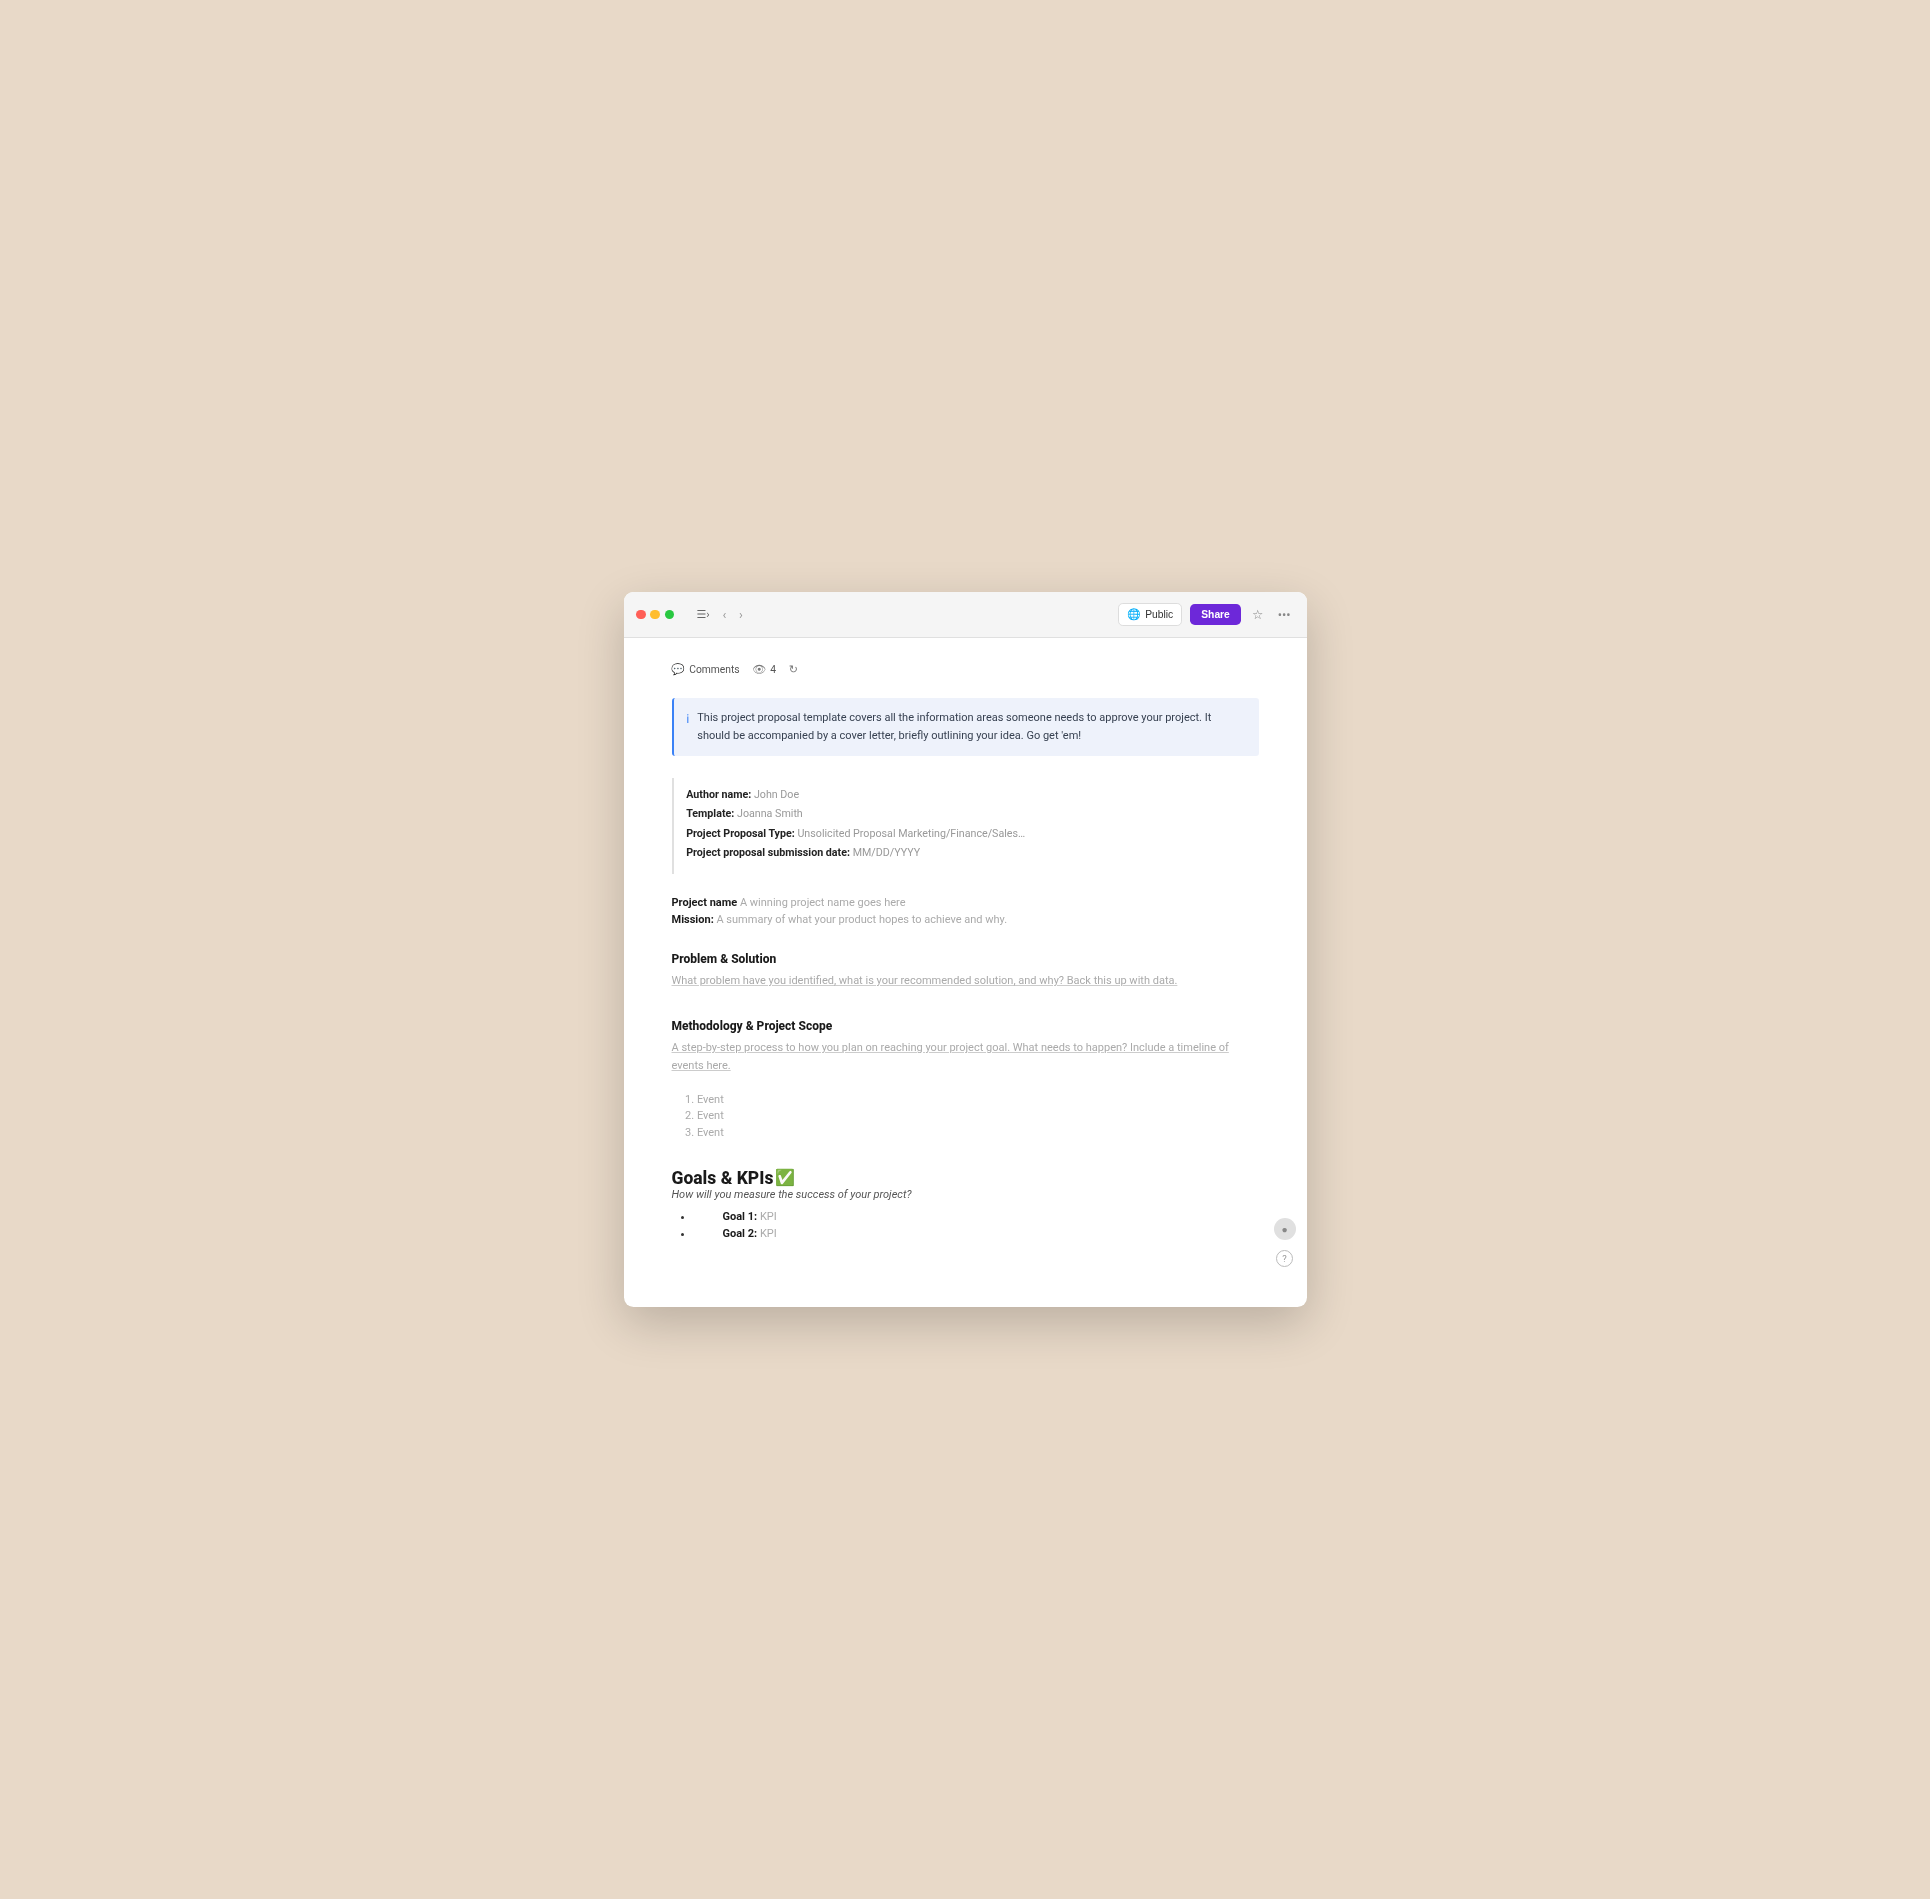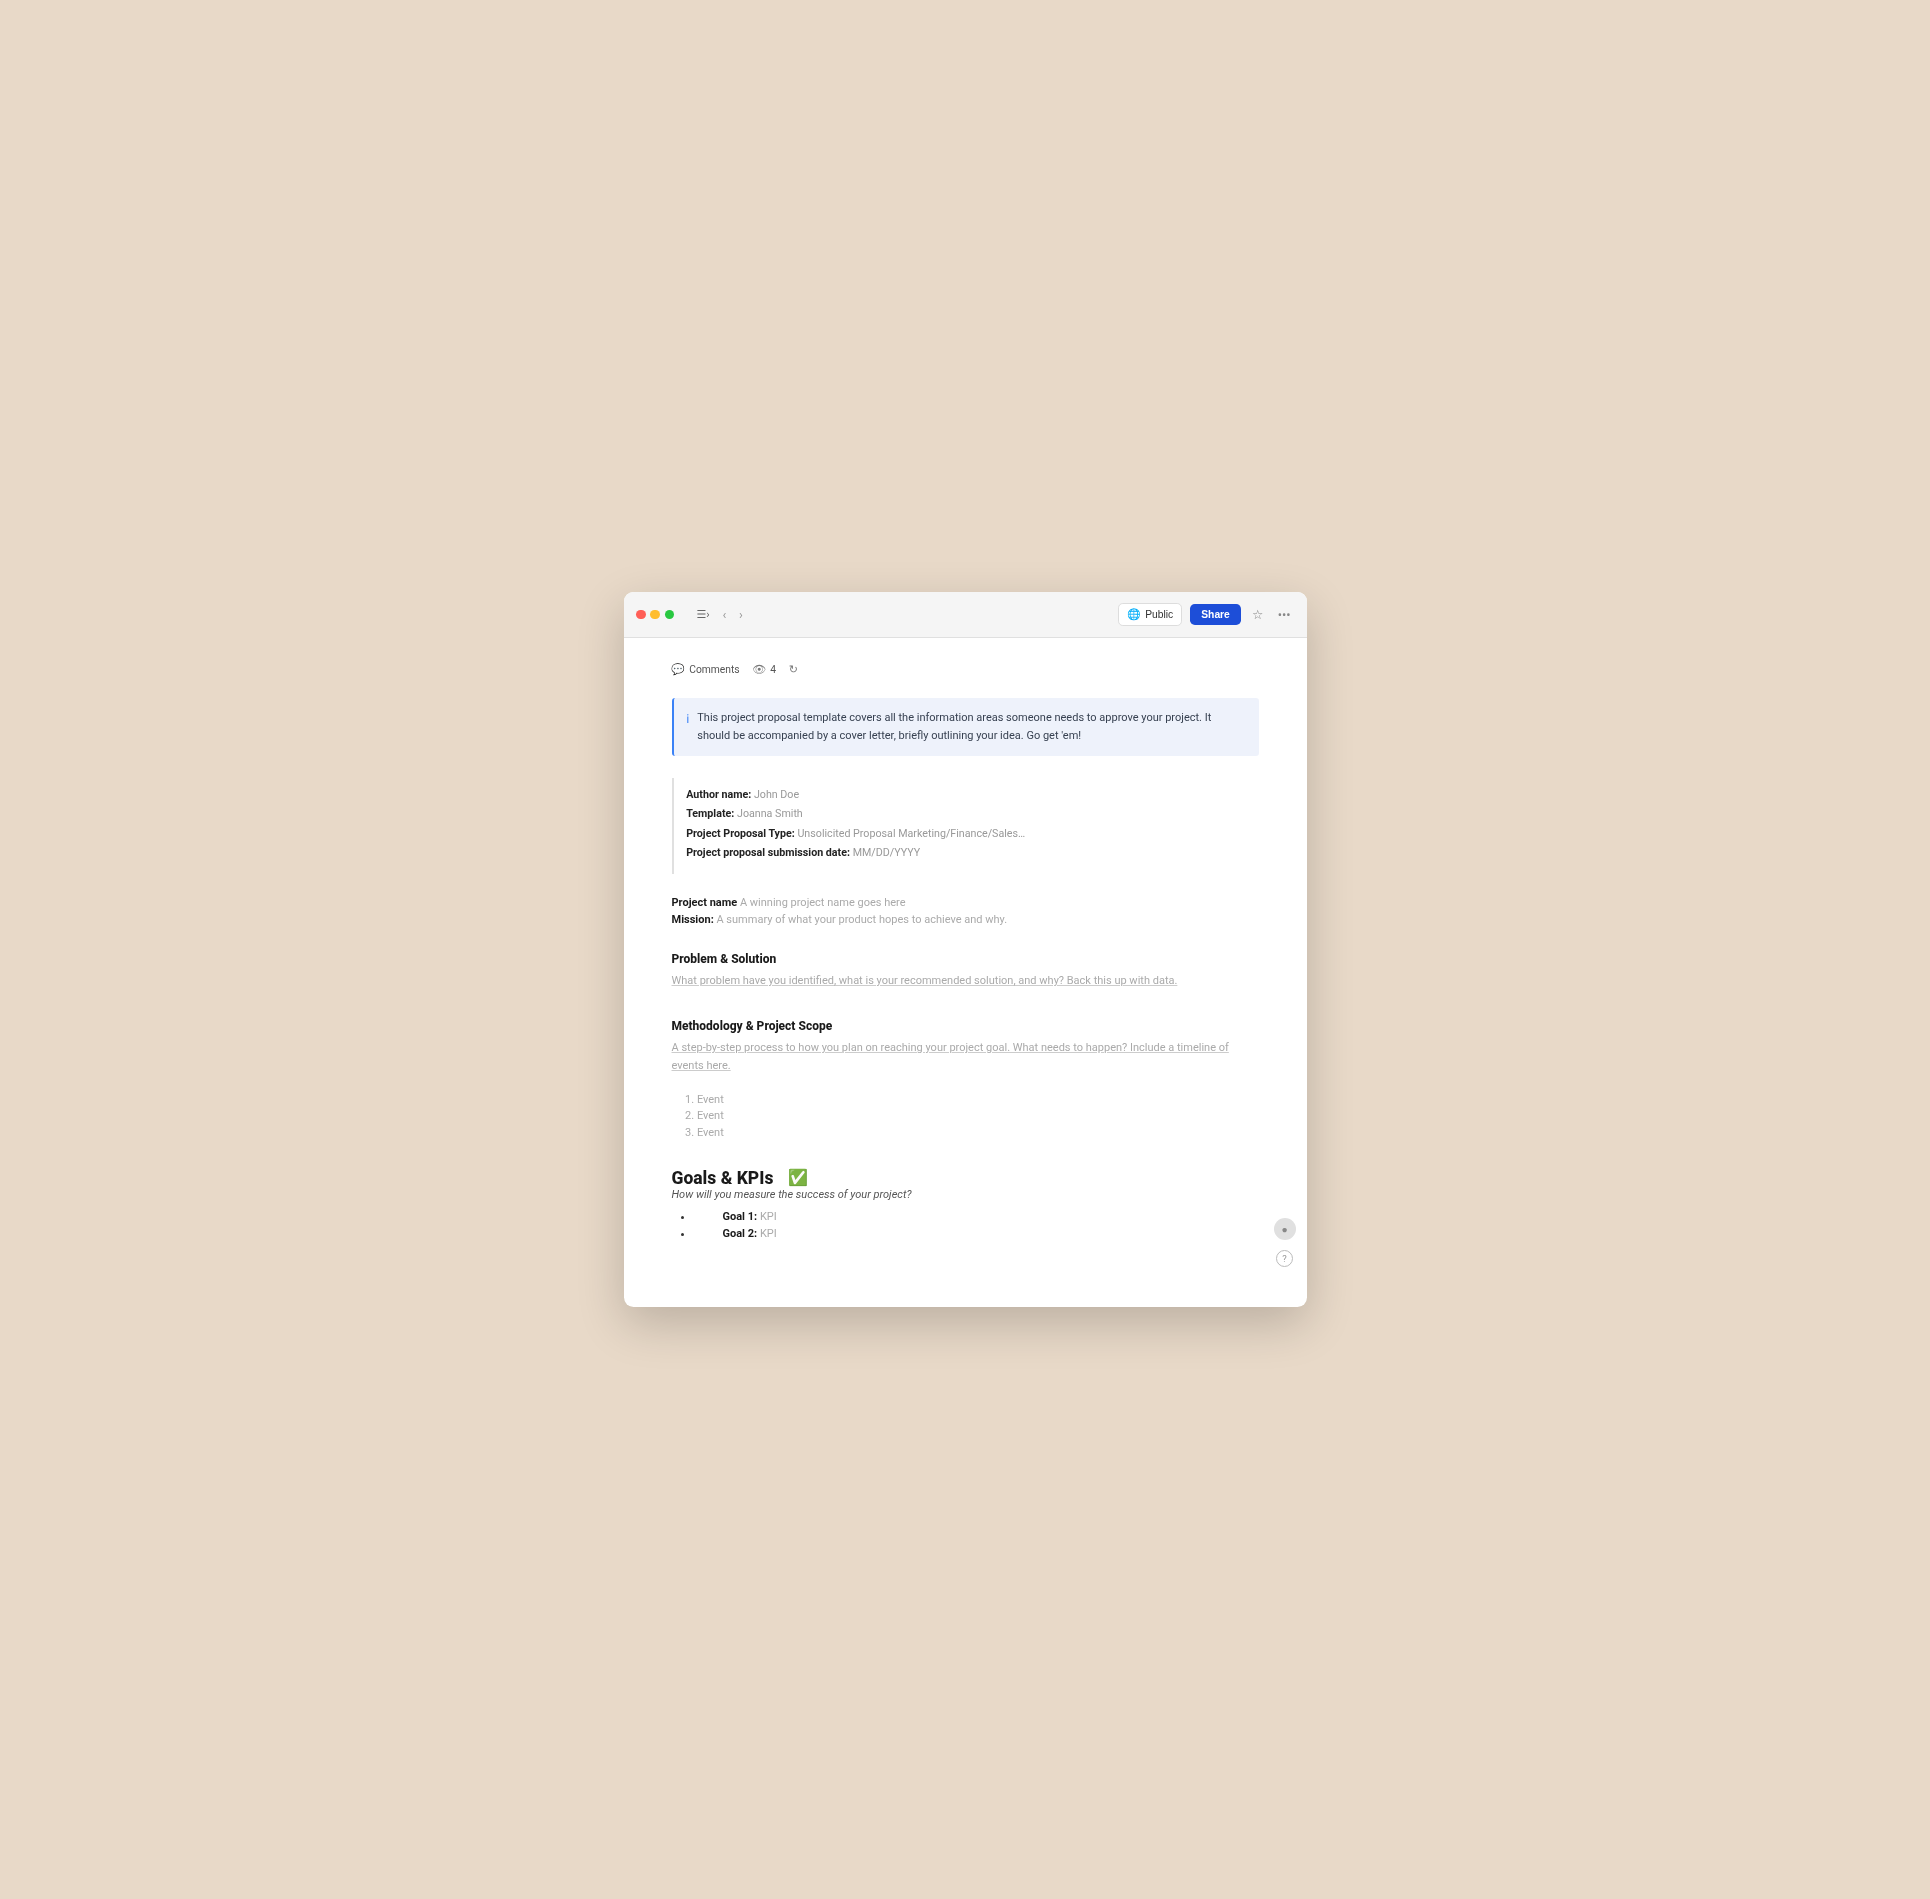--- a/index.html
+++ b/index.html
@@ -97,21 +97,21 @@
       font-size: 10.3px;
       color: #333;
     }
 
     .public-btn .globe-icon {
       color: #555;
       font-size: 11px;
     }
 
     .share-btn {
-      background: #1d4ed8;
+      background: #6d28d9;
       color: white;
       border: none;
       border-radius: 4.8px;
       padding: 4.8px 11px;
       font-size: 10.3px;
       font-weight: 600;
       cursor: pointer;
     }
 
     .star-icon, .more-icon {
@@ -252,21 +252,21 @@
 
     .ordered-list li {
       font-size: 11px;
       color: #aaa;
       margin-bottom: 3.2px;
     }
 
     .goals-heading {
       display: flex;
       align-items: center;
-      gap: 15px;
+      gap: 2px;
       margin-bottom: 0;
     }
 
     .goals-heading .heading-text {
       font-size: 17.5px;
       font-weight: 800;
       color: #1a1a1a;
     }
 
     .goals-heading .emoji {

